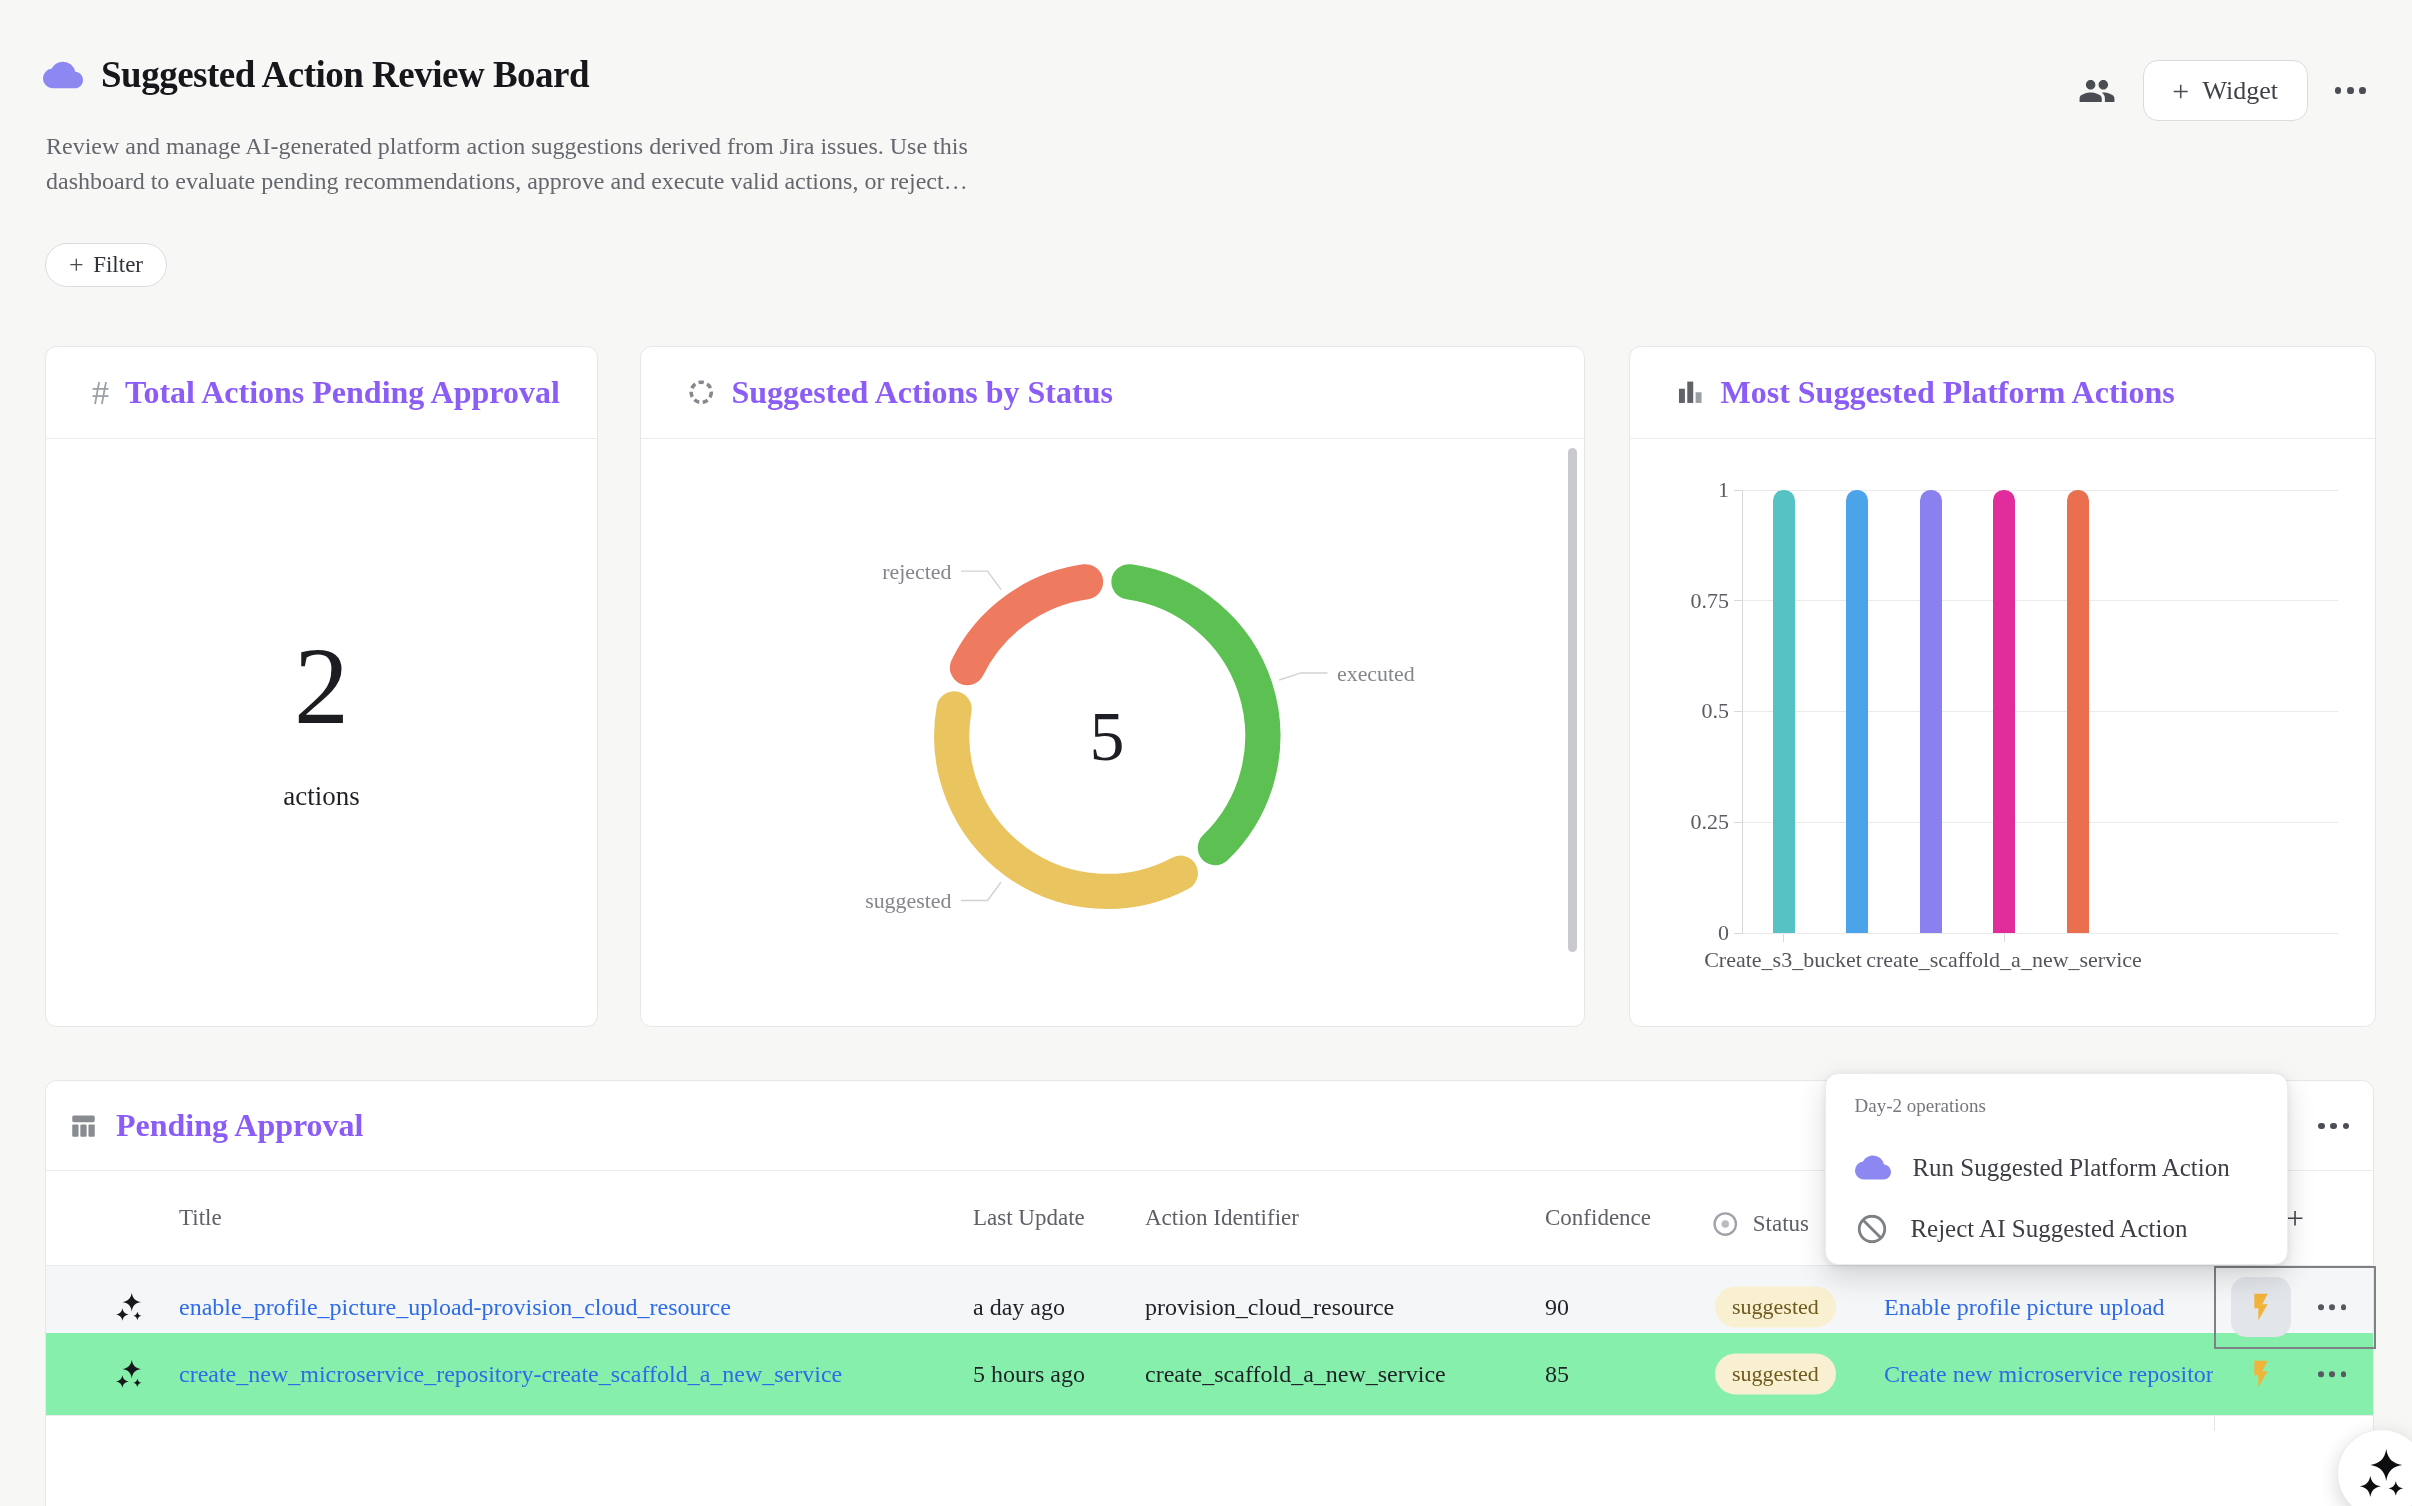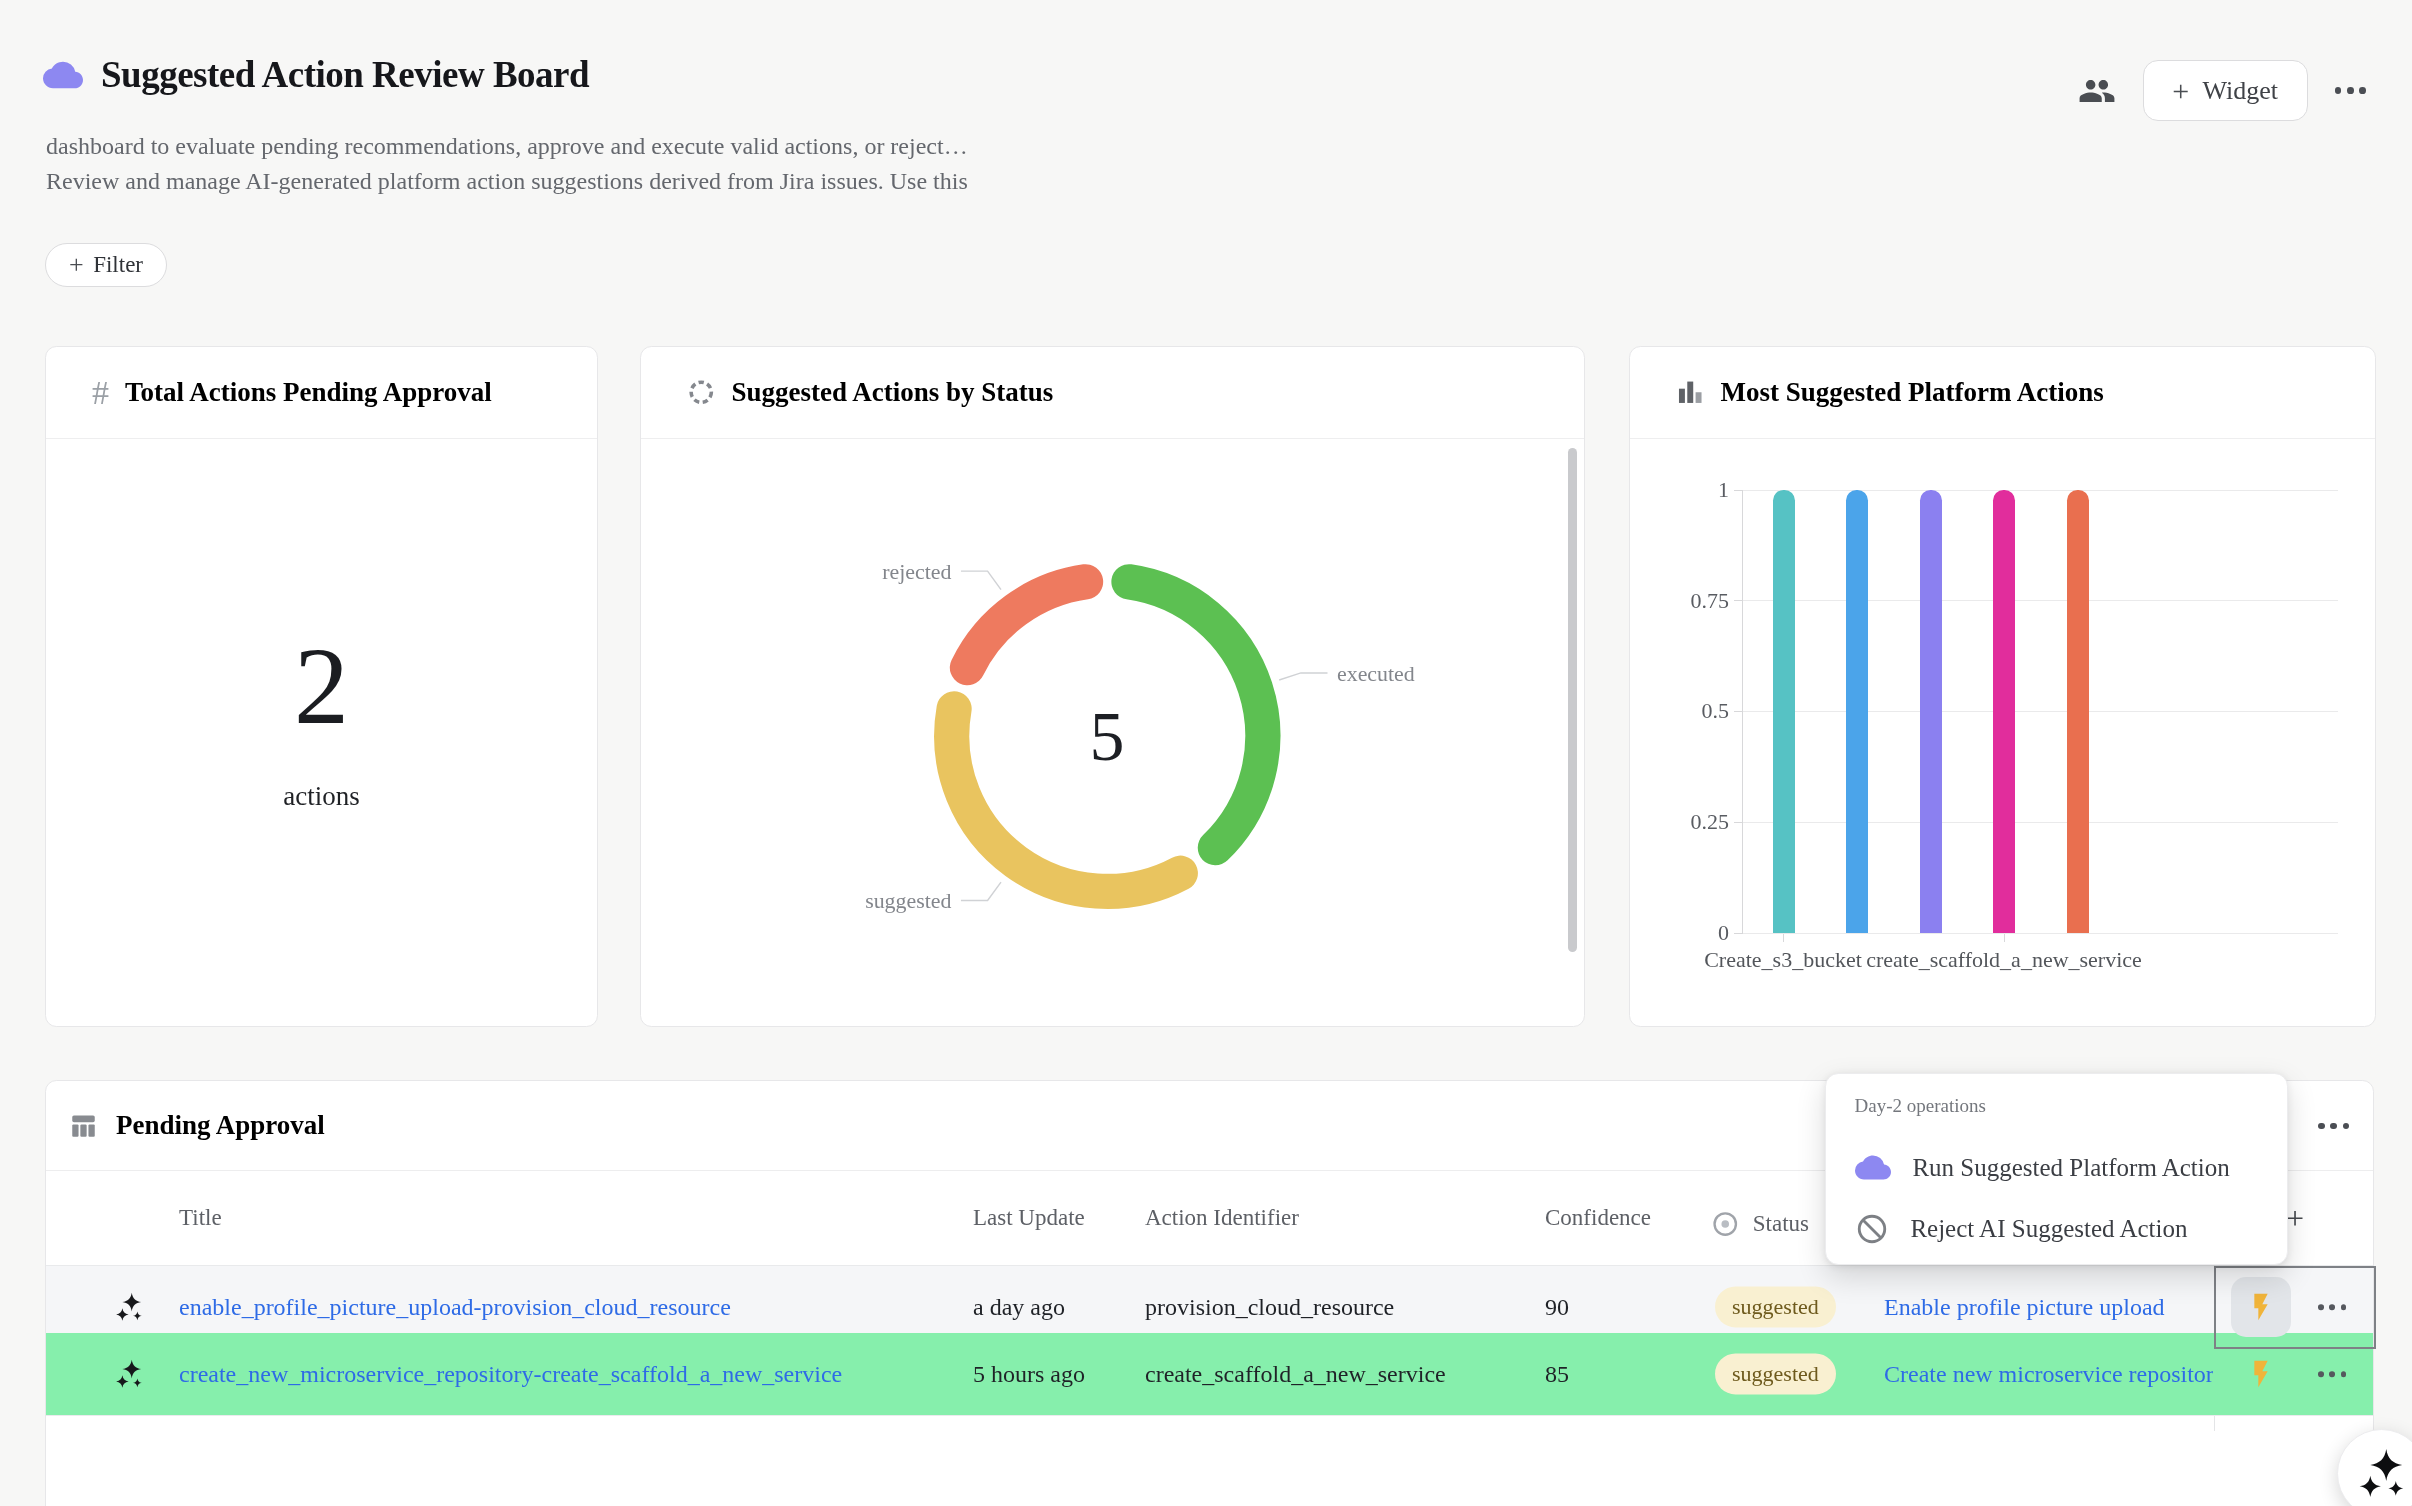--- a/index.html
+++ b/index.html
@@ -32,21 +32,21 @@
     border:1.4px solid #dcdcde; border-radius:22px; font-family:inherit; font-size:23px; color:#2f3237;
   }
   .filter-btn .plus-glyph { font-size:26px; }
 
   
   .card { position:absolute; background:#fff; border:1.4px solid #e7e7e9; border-radius:11.4px; }
   .card-header {
     position:absolute; left:0; right:0; top:0; height:92px; display:flex; align-items:center;
     gap:16px; padding-left:46px; border-bottom:1.4px solid #eeeeef;
   }
-  .card-title { font-size:27px; font-weight:700; color:#000000; }
+  .card-title { font-size:32px; font-weight:700; color:#8b5cf6; }
   .card-body { position:absolute; left:0; right:0; top:92px; bottom:0; }
 
   .card-total  { left:45px;   top:346px; width:553px; height:681px; }
   .card-donut  { left:640px;  top:346px; width:945px; height:681px; }
   .card-bar    { left:1629px; top:346px; width:747px; height:681px; }
 
   .hash-icon { font-size:34px; font-weight:500; color:#9ba0a6; line-height:1; }
 
   .total-body { display:flex; flex-direction:column; align-items:center; justify-content:center; }
   .big-number { font-size:110px; font-weight:400; color:#1b1d21; line-height:1; margin-top:-23px; }
@@ -128,22 +128,22 @@
 <div id="app">
 
   <div class="page-header">
     <svg width="42" height="30" viewBox="0 0 24 18">
       <path fill="#8d88f1" d="M19.35 7.04A7.49 7.49 0 0 0 12 1C9.11 1 6.6 2.64 5.35 5.04A5.994 5.994 0 0 0 0 11c0 3.31 2.69 6 6 6h13c2.76 0 5-2.24 5-5 0-2.64-2.05-4.78-4.65-4.96z"></path>
     </svg>
     <h1 class="page-title">Suggested Action Review Board</h1>
   </div>
 
   <div class="description">
+    <div>Review and manage AI-generated platform action suggestions derived from Jira issues. Use this</div>
     <div>dashboard to evaluate pending recommendations, approve and execute valid actions, or reject…</div>
-    <div>Review and manage AI-generated platform action suggestions derived from Jira issues. Use this</div>
   </div>
 
   <div class="top-actions">
     <button class="icon-btn">
       <svg width="38" height="38" viewBox="0 0 24 24">
         <path fill="#4a4d52" d="M16 11c1.66 0 2.99-1.34 2.99-3S17.66 5 16 5c-1.66 0-3 1.34-3 3s1.34 3 3 3zm-8 0c1.66 0 2.99-1.34 2.99-3S9.66 5 8 5C6.34 5 5 6.34 5 8s1.34 3 3 3zm0 2c-2.33 0-7 1.17-7 3.5V19h14v-2.5c0-2.33-4.67-3.5-7-3.5zm8 0c-.29 0-.62.02-.97.05 1.16.84 1.97 1.97 1.97 3.45V19h6v-2.5c0-2.33-4.67-3.5-7-3.5z"></path>
       </svg>
     </button>
     <button class="widget-btn">
       <span class="plus-glyph">+</span>

